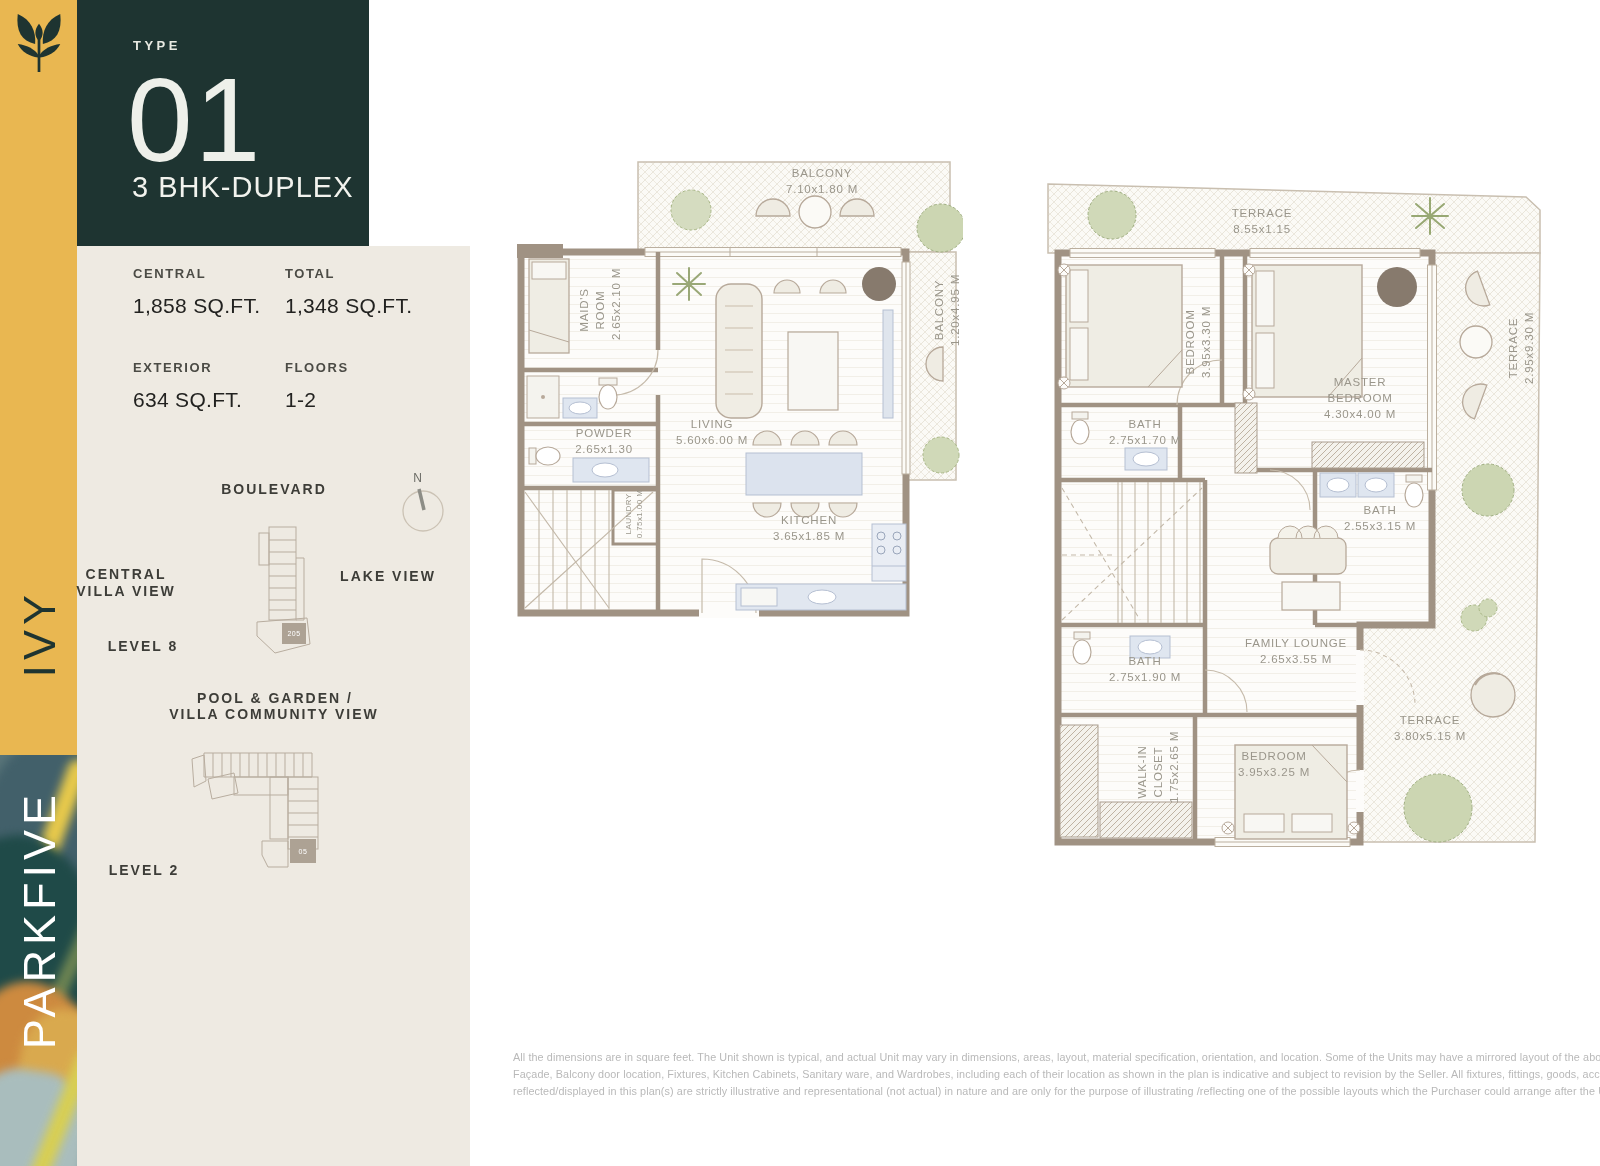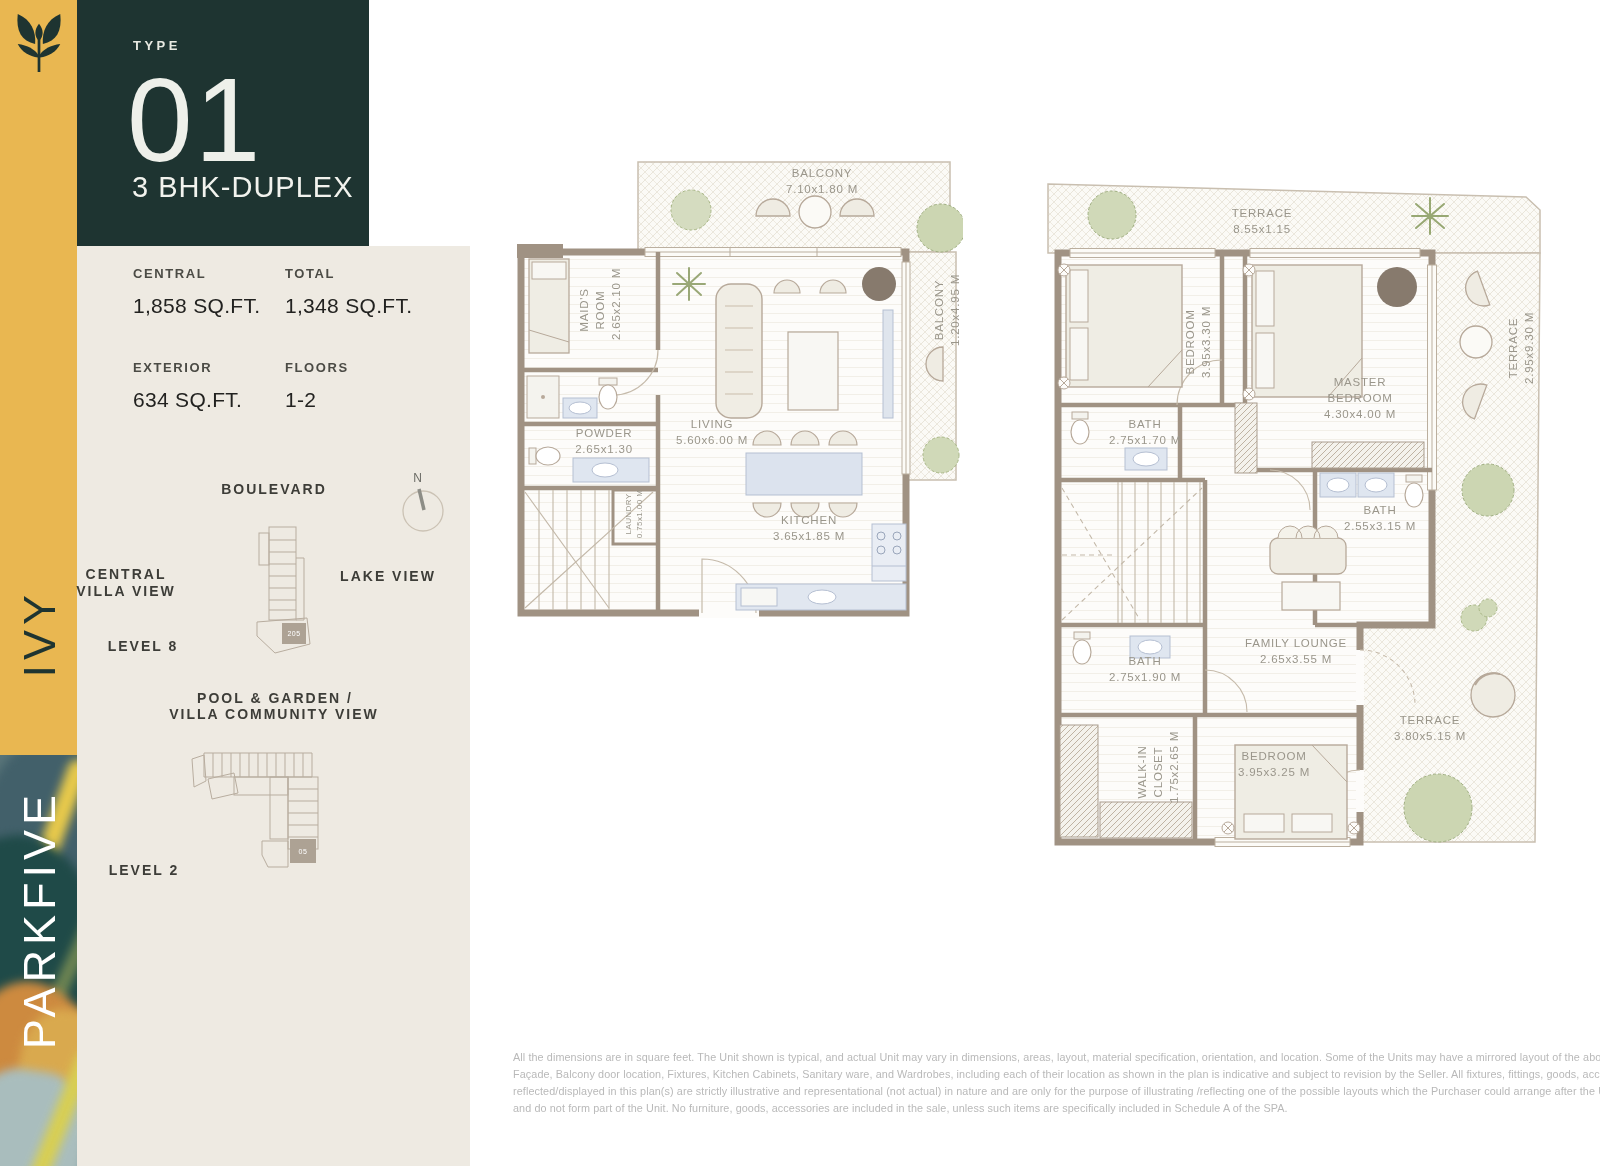--- a/index.html
+++ b/index.html
@@ -482,16 +482,15 @@
   </div>
   <div class="room-label" style="left:1430px;top:728px">
     <div>TERRACE</div>
     <div>3.80x5.15 M</div>
   </div>
 
   <footer class="disclaimer">
     <div>All the dimensions are in square feet. The Unit shown is typical, and actual Unit may vary in dimensions, areas, layout, material specification, orientation, and location. Some of the Units may have a mirrored layout of the above plan. Unit Windows,</div>
     <div>Façade, Balcony door location, Fixtures, Kitchen Cabinets, Sanitary ware, and Wardrobes, including each of their location as shown in the plan is indicative and subject to revision by the Seller. All fixtures, fittings, goods, accessories, and furniture</div>
     <div>reflected/displayed in this plan(s) are strictly illustrative and representational (not actual) in nature and are only for the purpose of illustrating /reflecting one of the possible layouts which the Purchaser could arrange after the Unit is handed over</div>
-    <div>and do not form part of the Unit. No furniture, goods, accessories are included in the sale, unless such items are specifically included in Schedule A of the SPA.</div>
   </footer>
 
 </div>
 
 </body></html>

